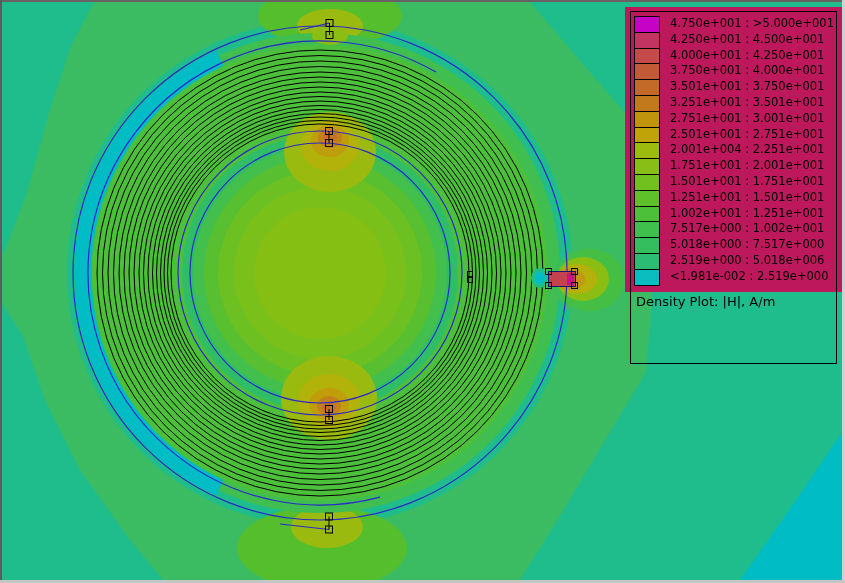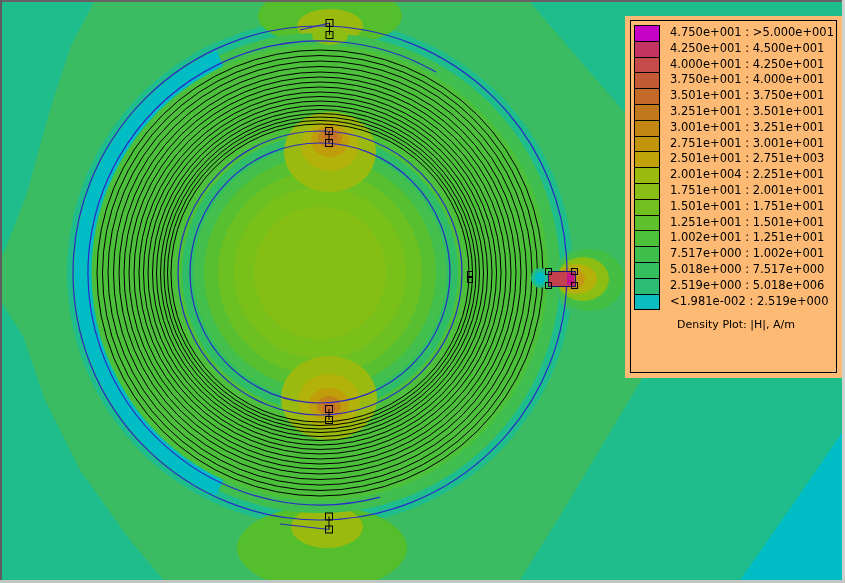--- a/index.html
+++ b/index.html
@@ -11,38 +11,38 @@
   
   .frame-top{position:absolute;left:0;top:0;width:845px;height:2px;background:#6a6165;z-index:30;}
   .frame-left{position:absolute;left:0;top:0;width:2px;height:583px;background:#5f5c60;z-index:30;}
   .frame-right{position:absolute;right:0;top:0;width:3px;height:583px;background:#ced2ce;z-index:30;}
   .frame-bottom{position:absolute;left:0;bottom:0;width:845px;height:3px;background:#c3c7c3;z-index:30;}
 
   #plot-canvas{position:absolute;left:0;top:0;z-index:1;}
 
   
   #legend{
-    position:absolute;left:625px;top:7px;width:217px;height:362px;
-    background:#fdba74;z-index:20;box-sizing:border-box;padding:4px 4px 4px 5px;margin-top:9px;
+    position:absolute;left:625px;top:7px;width:217px;height:285px;
+    background:#be185d;z-index:20;box-sizing:border-box;padding:4px 4px 4px 5px;
   }
   #legend-inner{
     width:207px;height:353px;border:1px solid #000;box-sizing:border-box;
     padding:4px 0 0 3px;
   }
   .lrow{height:15.8px;display:flex;align-items:stretch;}
   .sw{
     width:26px;box-sizing:border-box;border:1px solid #000;
     margin-bottom:-1px;flex:0 0 26px;
   }
   .lt{
     margin-left:10px;font-size:11.5px;line-height:15.5px;color:#000;
     white-space:nowrap;letter-spacing:0px;
   }
   #legend-caption{
-    margin-top:9px;margin-left:2px;font-size:11px;color:#000;white-space:nowrap;text-align:center;
+    margin-top:9px;margin-left:2px;font-size:13px;color:#000;white-space:nowrap;
   }
 </style>
 </head>
 <body>
 
 <div id="window">
 
   <svg id="plot-canvas" width="845" height="583" viewBox="0 0 845 583">
 
     <rect x="0" y="0" width="845" height="583" fill="#1FBD8C"></rect>
@@ -181,30 +181,26 @@
         </div>
       <div class="lrow">
           <span class="sw" style="background-color: rgb(195, 106, 40);"></span>
           <span class="lt">3.501e+001 : 3.750e+001</span>
         </div>
       <div class="lrow">
           <span class="sw" style="background-color: rgb(194, 120, 28);"></span>
           <span class="lt">3.251e+001 : 3.501e+001</span>
         </div>
       <div class="lrow">
-          <span class="sw" style="background-color: rgb(194, 135, 18);"></span>
-          <span class="lt">3.001e+001 : 3.251e+001</span>
-        </div>
-      <div class="lrow">
           <span class="sw" style="background-color: rgb(192, 148, 12);"></span>
           <span class="lt">2.751e+001 : 3.001e+001</span>
         </div>
       <div class="lrow">
           <span class="sw" style="background-color: rgb(191, 163, 9);"></span>
-          <span class="lt">2.501e+001 : 2.751e+003</span>
+          <span class="lt">2.501e+001 : 2.751e+001</span>
         </div>
       <div class="lrow">
           <span class="sw" style="background-color: rgb(157, 186, 14);"></span>
           <span class="lt">2.001e+004 : 2.251e+001</span>
         </div>
       <div class="lrow">
           <span class="sw" style="background-color: rgb(136, 190, 22);"></span>
           <span class="lt">1.751e+001 : 2.001e+001</span>
         </div>
       <div class="lrow">

